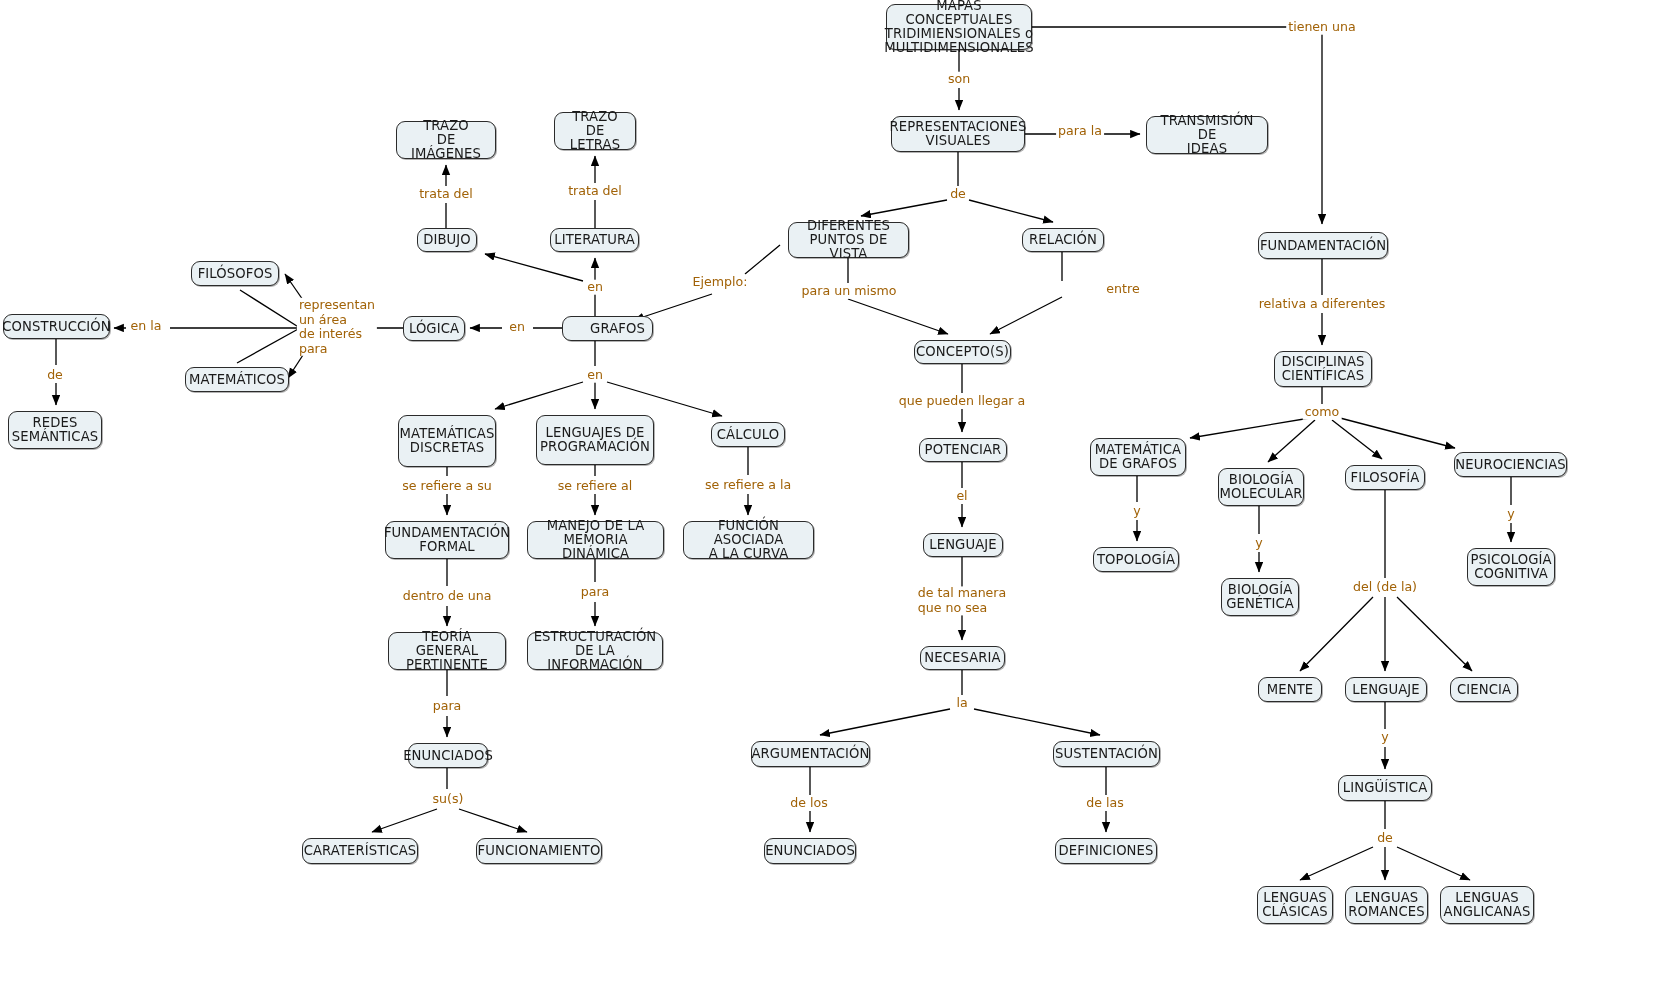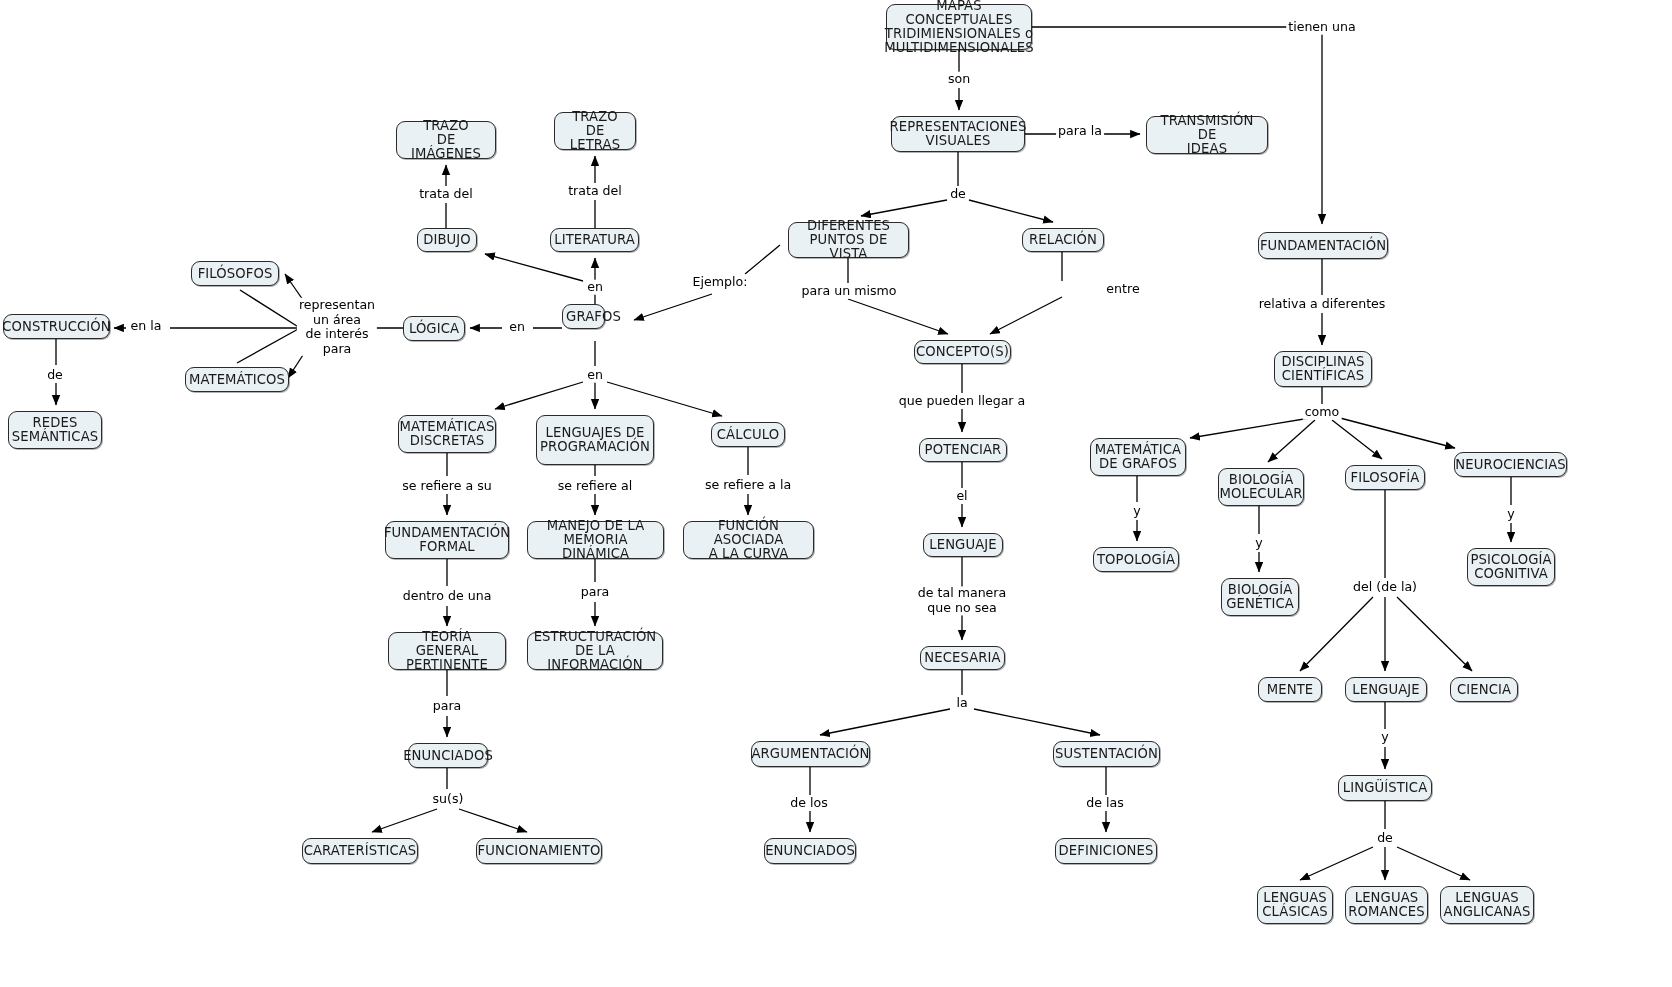--- a/index.html
+++ b/index.html
@@ -38,24 +38,23 @@
     color: #1a1a1a;
     font-size: 13.2px;
     line-height: 14px;
     letter-spacing: 0.1px;
     padding: 3px 8px;
     white-space: pre-line;
     box-shadow: 1px 1px 0 rgba(0,0,0,0.30);
   }
   .elabel {
     position: absolute;
-    color: #000000;
+    color: #a16207;
     font-size: 12.6px;
     line-height: 14.6px;
-    text-align: center;
     white-space: pre-line;
     background: #ffffff;
     padding: 0 2px;
     transform: translate(-50%, -50%);
     pointer-events: none;
   }
 </style>
 </head>
 <body>
 
@@ -165,28 +164,28 @@
       <div class="node" style="left: 1345px; top: 886px; width: 83px; height: 38px;">LENGUAS
 ROMANCES</div>
       <div class="node" style="left: 1440px; top: 886px; width: 94px; height: 38px;">LENGUAS
 ANGLICANAS</div>
       <div class="node" style="left: 396px; top: 121px; width: 100px; height: 38px;">TRAZO
 DE IMÁGENES</div>
       <div class="node" style="left: 554px; top: 112px; width: 82px; height: 38px;">TRAZO
 DE LETRAS</div>
       <div class="node" style="left: 417px; top: 228px; width: 60px; height: 24px;">DIBUJO</div>
       <div class="node" style="left: 550px; top: 228px; width: 89px; height: 24px;">LITERATURA</div>
-      <div class="node" style="left: 562px; top: 304px; width: 43px; height: 25px; padding-left: 28px;">GRAFOS</div>
+      <div class="node" style="left: 562px; top: 316px; width: 91px; height: 25px; padding-left: 28px;">GRAFOS</div>
       <div class="node" style="left: 403px; top: 316px; width: 62px; height: 25px;">LÓGICA</div>
       <div class="node" style="left: 191px; top: 261px; width: 88px; height: 25px;">FILÓSOFOS</div>
       <div class="node" style="left: 185px; top: 367px; width: 104px; height: 25px;">MATEMÁTICOS</div>
       <div class="node" style="left: 3px; top: 314px; width: 107px; height: 25px;">CONSTRUCCIÓN</div>
       <div class="node" style="left: 8px; top: 411px; width: 94px; height: 38px;">REDES
 SEMÁNTICAS</div>
-      <div class="node" style="left: 398px; top: 415px; width: 98px; height: 38px;">MATEMÁTICAS
+      <div class="node" style="left: 398px; top: 415px; width: 98px; height: 52px;">MATEMÁTICAS
 DISCRETAS</div>
       <div class="node" style="left: 536px; top: 415px; width: 118px; height: 50px;">LENGUAJES DE
 PROGRAMACIÓN</div>
       <div class="node" style="left: 711px; top: 422px; width: 74px; height: 25px;">CÁLCULO</div>
       <div class="node" style="left: 385px; top: 521px; width: 124px; height: 38px;">FUNDAMENTACIÓN
 FORMAL</div>
       <div class="node" style="left: 527px; top: 521px; width: 137px; height: 38px;">MANEJO DE LA
 MEMORIA DINÁMICA</div>
       <div class="node" style="left: 683px; top: 521px; width: 131px; height: 38px;">FUNCIÓN ASOCIADA
 A LA CURVA</div>

